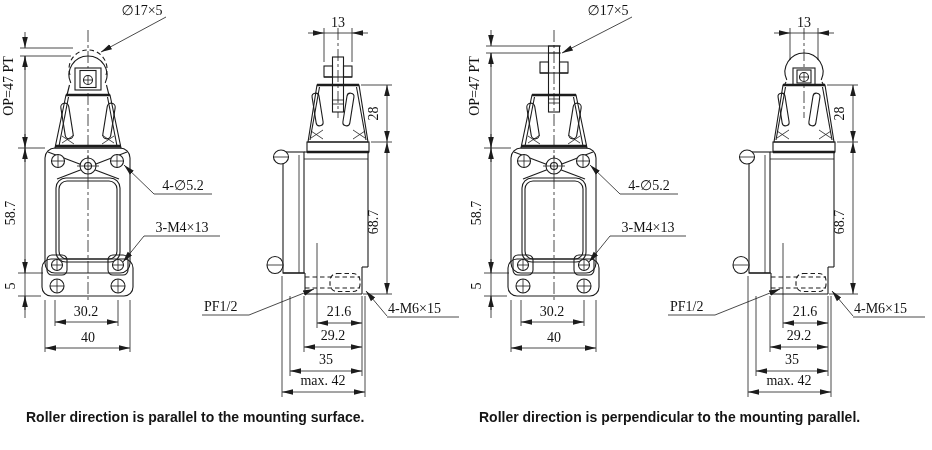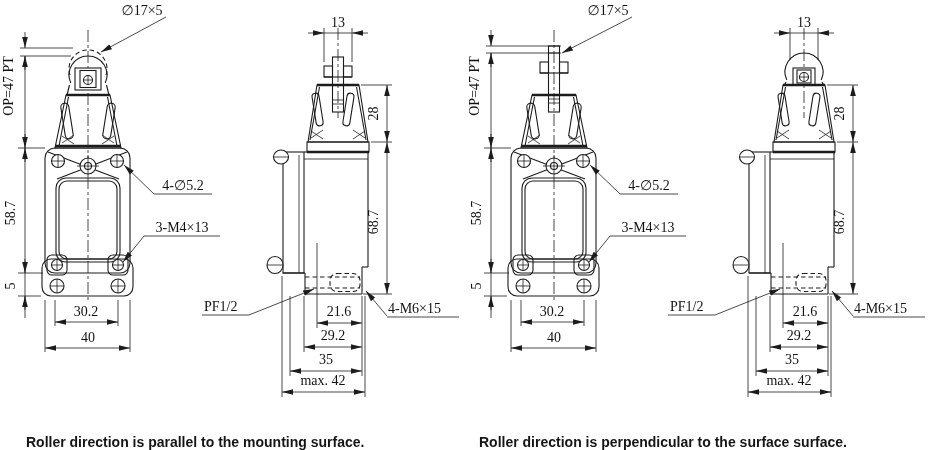--- a/index.html
+++ b/index.html
@@ -8,21 +8,21 @@
   #fig1{left:0;} #fig2{left:466px;}
   line,path,rect,circle,ellipse,polygon,polyline{fill:none;stroke:#1c1c1c;stroke-width:1.1;}
   .th{stroke-width:2.3;}
   .tn{stroke-width:.8;}
   .dim{stroke-width:.8;}
   .dsh{stroke-dasharray:4.5 3;}
   .cl{stroke-width:.8;stroke-dasharray:12 3 3 3;}
   .wf{fill:#ffffff;}
   text{fill:#121212;stroke:none;font:14px "Liberation Serif","DejaVu Serif",serif;}
   marker path{fill:#1c1c1c;stroke:none;}
-  .cap{position:absolute;top:434px;font:600 14px "Liberation Sans","DejaVu Sans",sans-serif;color:#151515;white-space:nowrap;}
+  .cap{position:absolute;top:409px;font:600 14px "Liberation Sans","DejaVu Sans",sans-serif;color:#151515;white-space:nowrap;}
   #cap1{left:26px;} #cap2{left:479px;}
 </style>
 </head>
 <body>
 
 <div class="canvas">
 
 <svg id="fig1" width="466" height="400" viewBox="0 0 466 400">
   <defs>
     <marker id="arrA" markerWidth="12" markerHeight="8" refX="11" refY="4" orient="auto" markerUnits="userSpaceOnUse">
@@ -401,15 +401,15 @@
       <line class="dim" x1="202" y1="315" x2="249" y2="315"></line>
       <line class="dim" x1="249" y1="315" x2="314" y2="289" marker-end="url(#arrB)"></line>
       <text x="388" y="313">4-M6×15</text>
       <line class="dim" x1="387" y1="317" x2="459" y2="317"></line>
       <line class="dim" x1="387" y1="316" x2="366" y2="291" marker-end="url(#arrB)"></line>
     </g>
   </g>
 </svg>
 
 <div id="cap1" class="cap">Roller direction is parallel to the mounting surface.</div>
-<div id="cap2" class="cap">Roller direction is perpendicular to the surface surface.</div>
+<div id="cap2" class="cap">Roller direction is perpendicular to the mounting parallel.</div>
 
 </div>
 
 </body></html>

